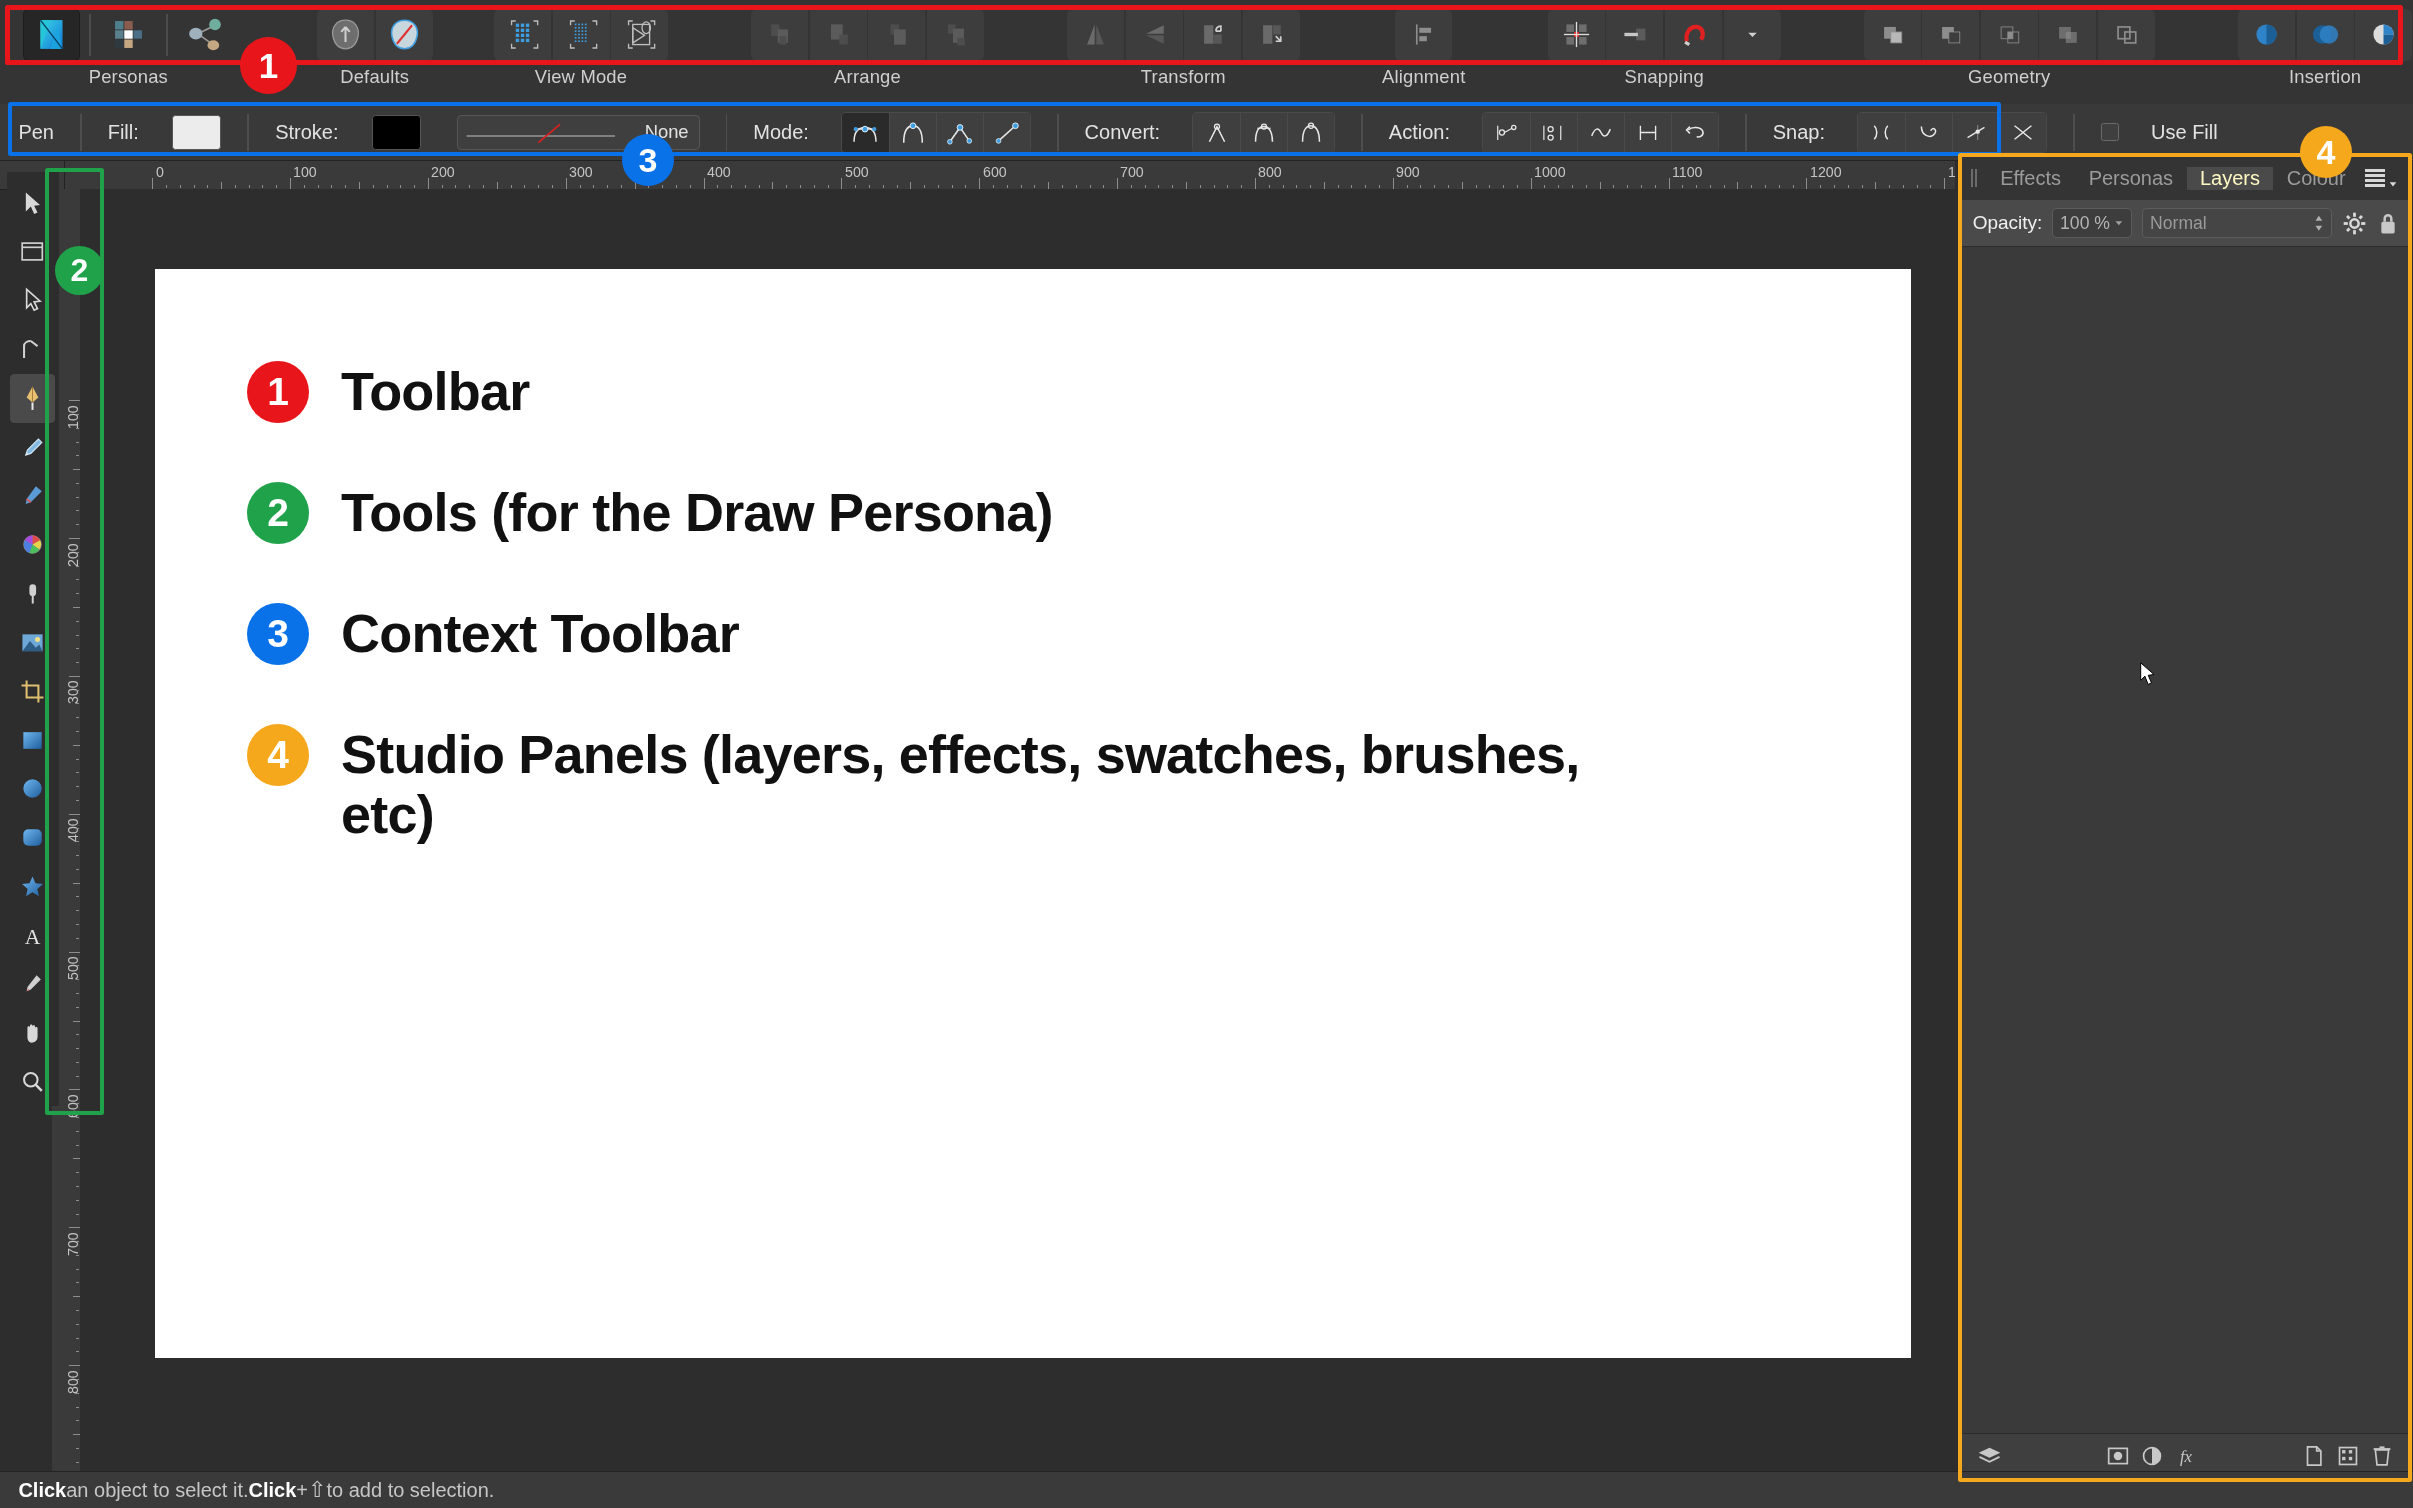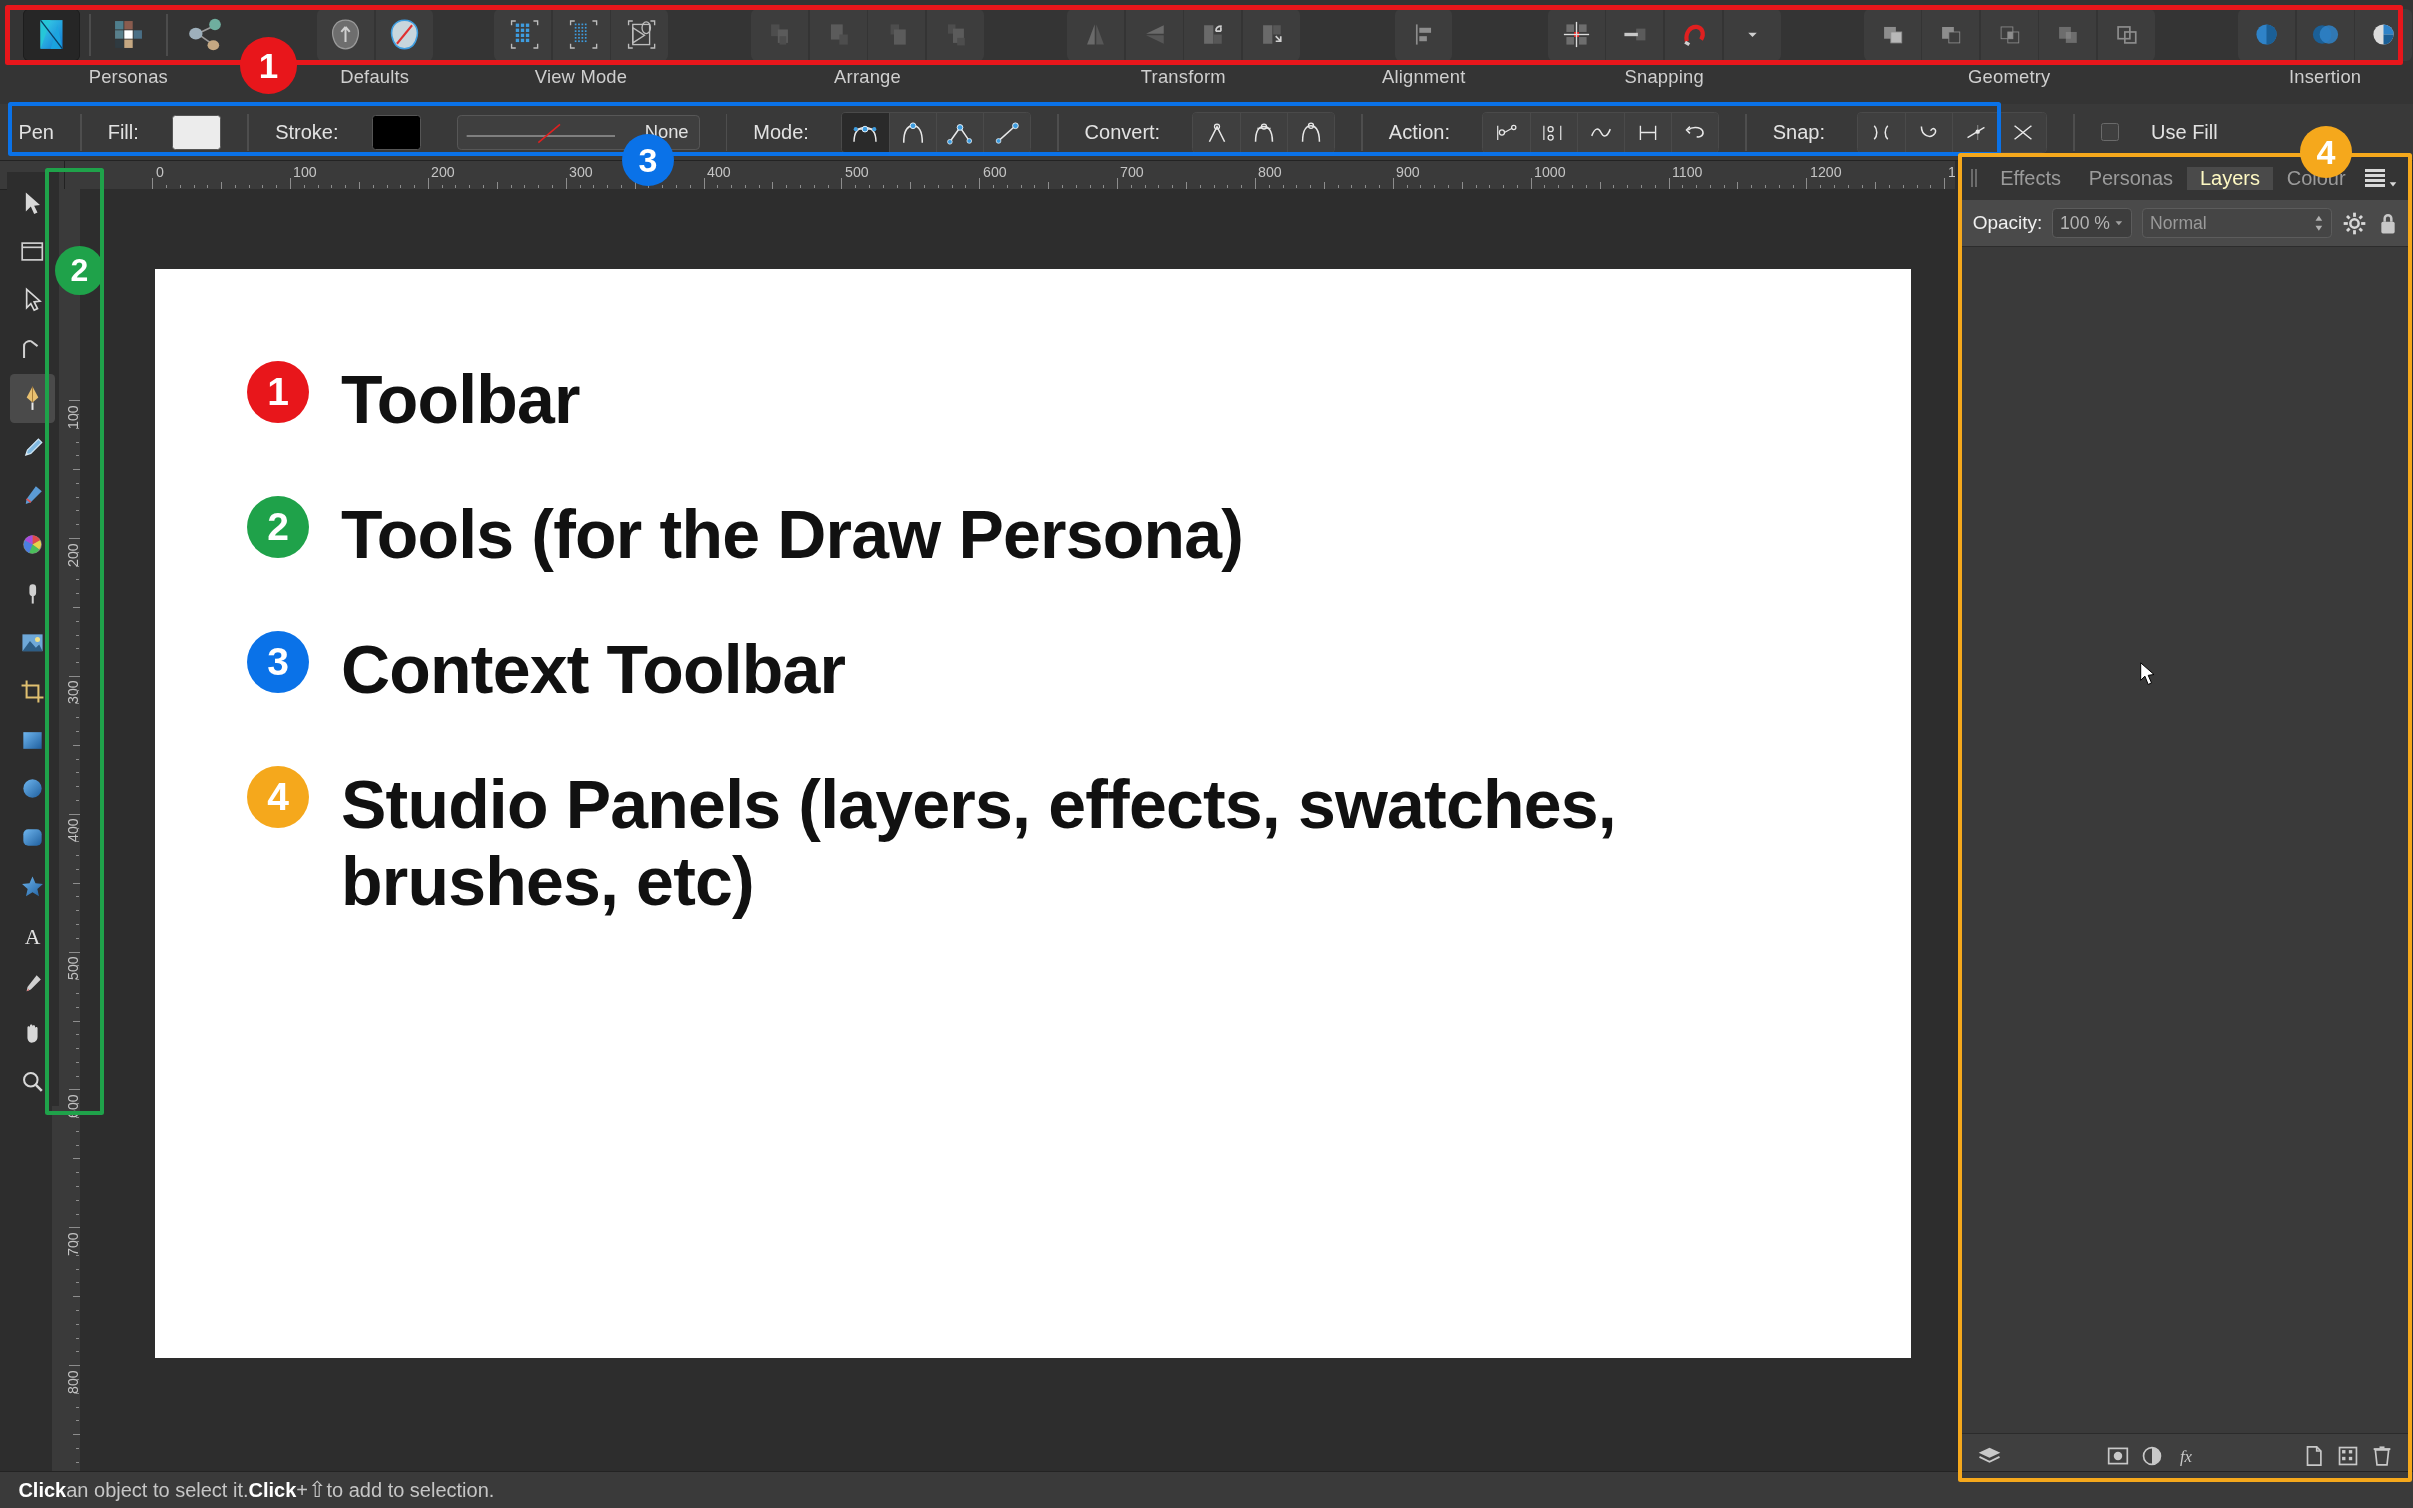--- a/index.html
+++ b/index.html
@@ -102,21 +102,21 @@
     position: absolute; left: 75px; top: 80px; width: 1756px; height: 1089px;
     background: #ffffff;
   }
   .callout-row { display: flex; align-items: flex-start; gap: 32px; }
   .badge {
     width: 62px; height: 62px; border-radius: 50%;
     display: flex; align-items: center; justify-content: center;
     color: #fff; font-size: 39px; font-weight: bold; flex: none;
   }
   .calltext {
-    color: #111; font-size: 68px; font-weight: bold; line-height: 1.12;
+    color: #111; font-size: 54px; font-weight: bold; line-height: 1.12;
     letter-spacing: -0.8px;
   }
 
   
   .studio {
     position: absolute; left: 1961px; top: 156px; width: 450px; height: 1322px;
     background: #3a3a3a; display: flex; flex-direction: column;
   }
   .panel-tabs {
     height: 44px; background: #343434; display: flex; align-items: center;

